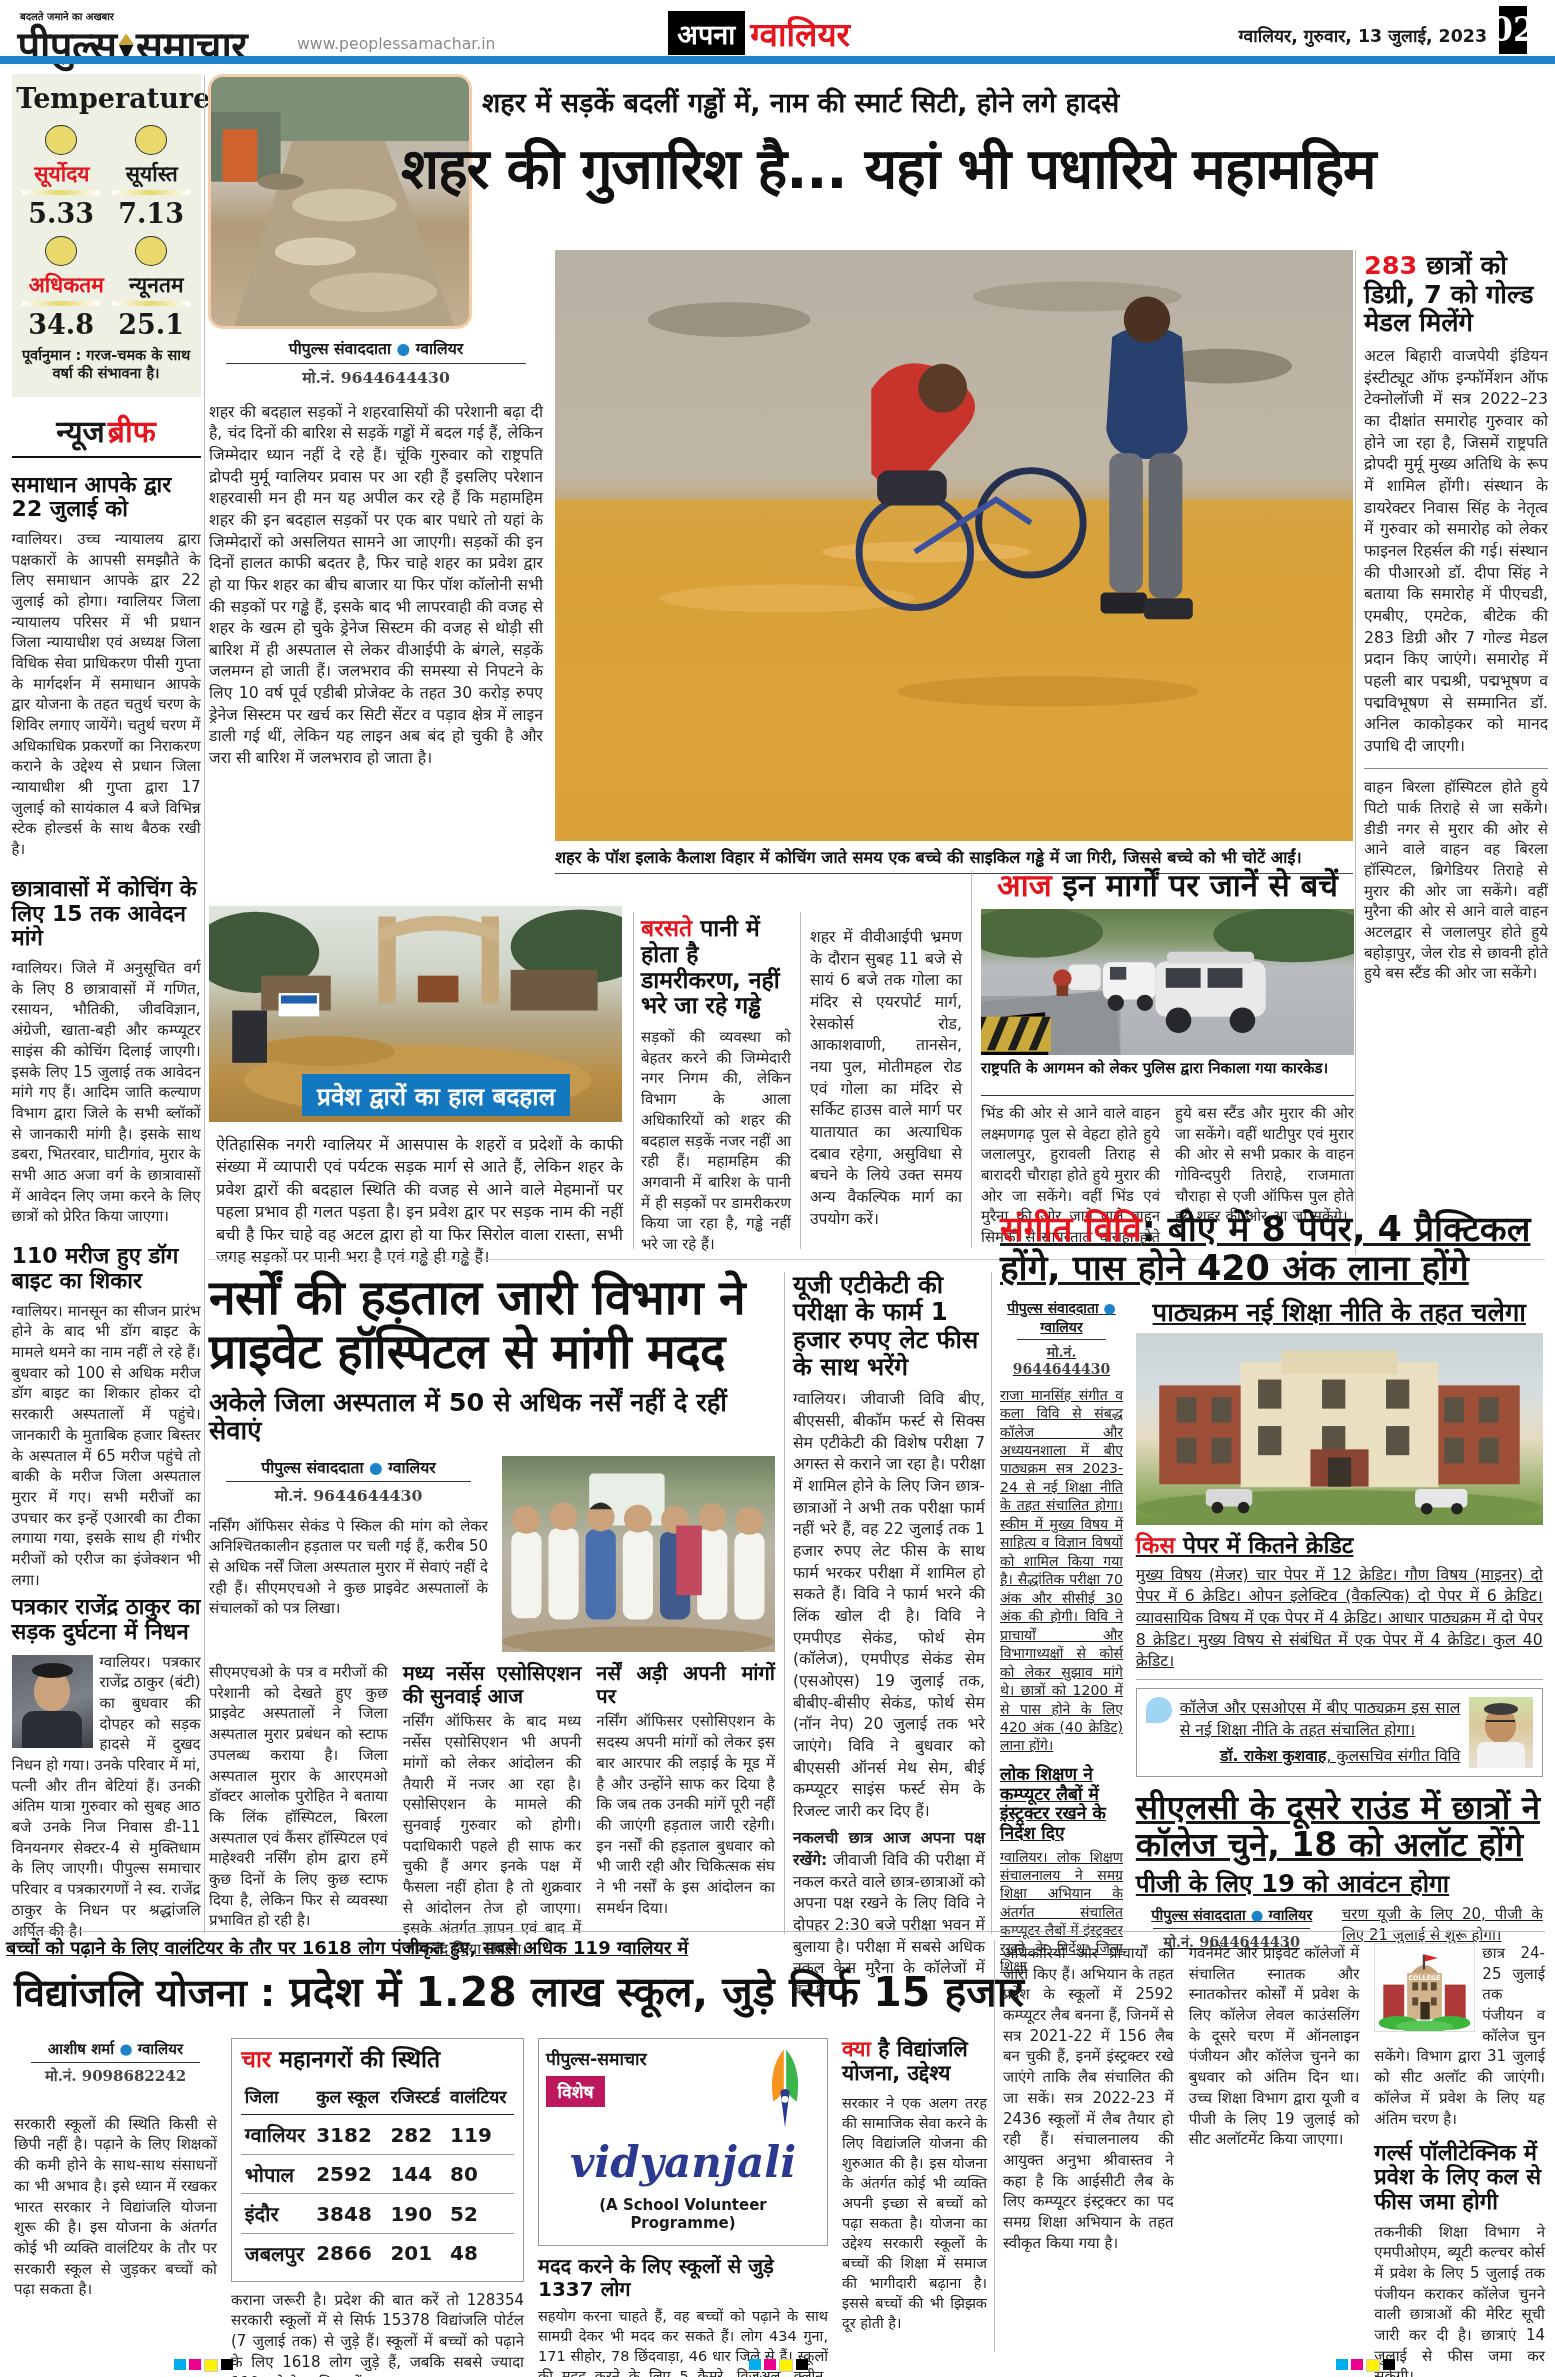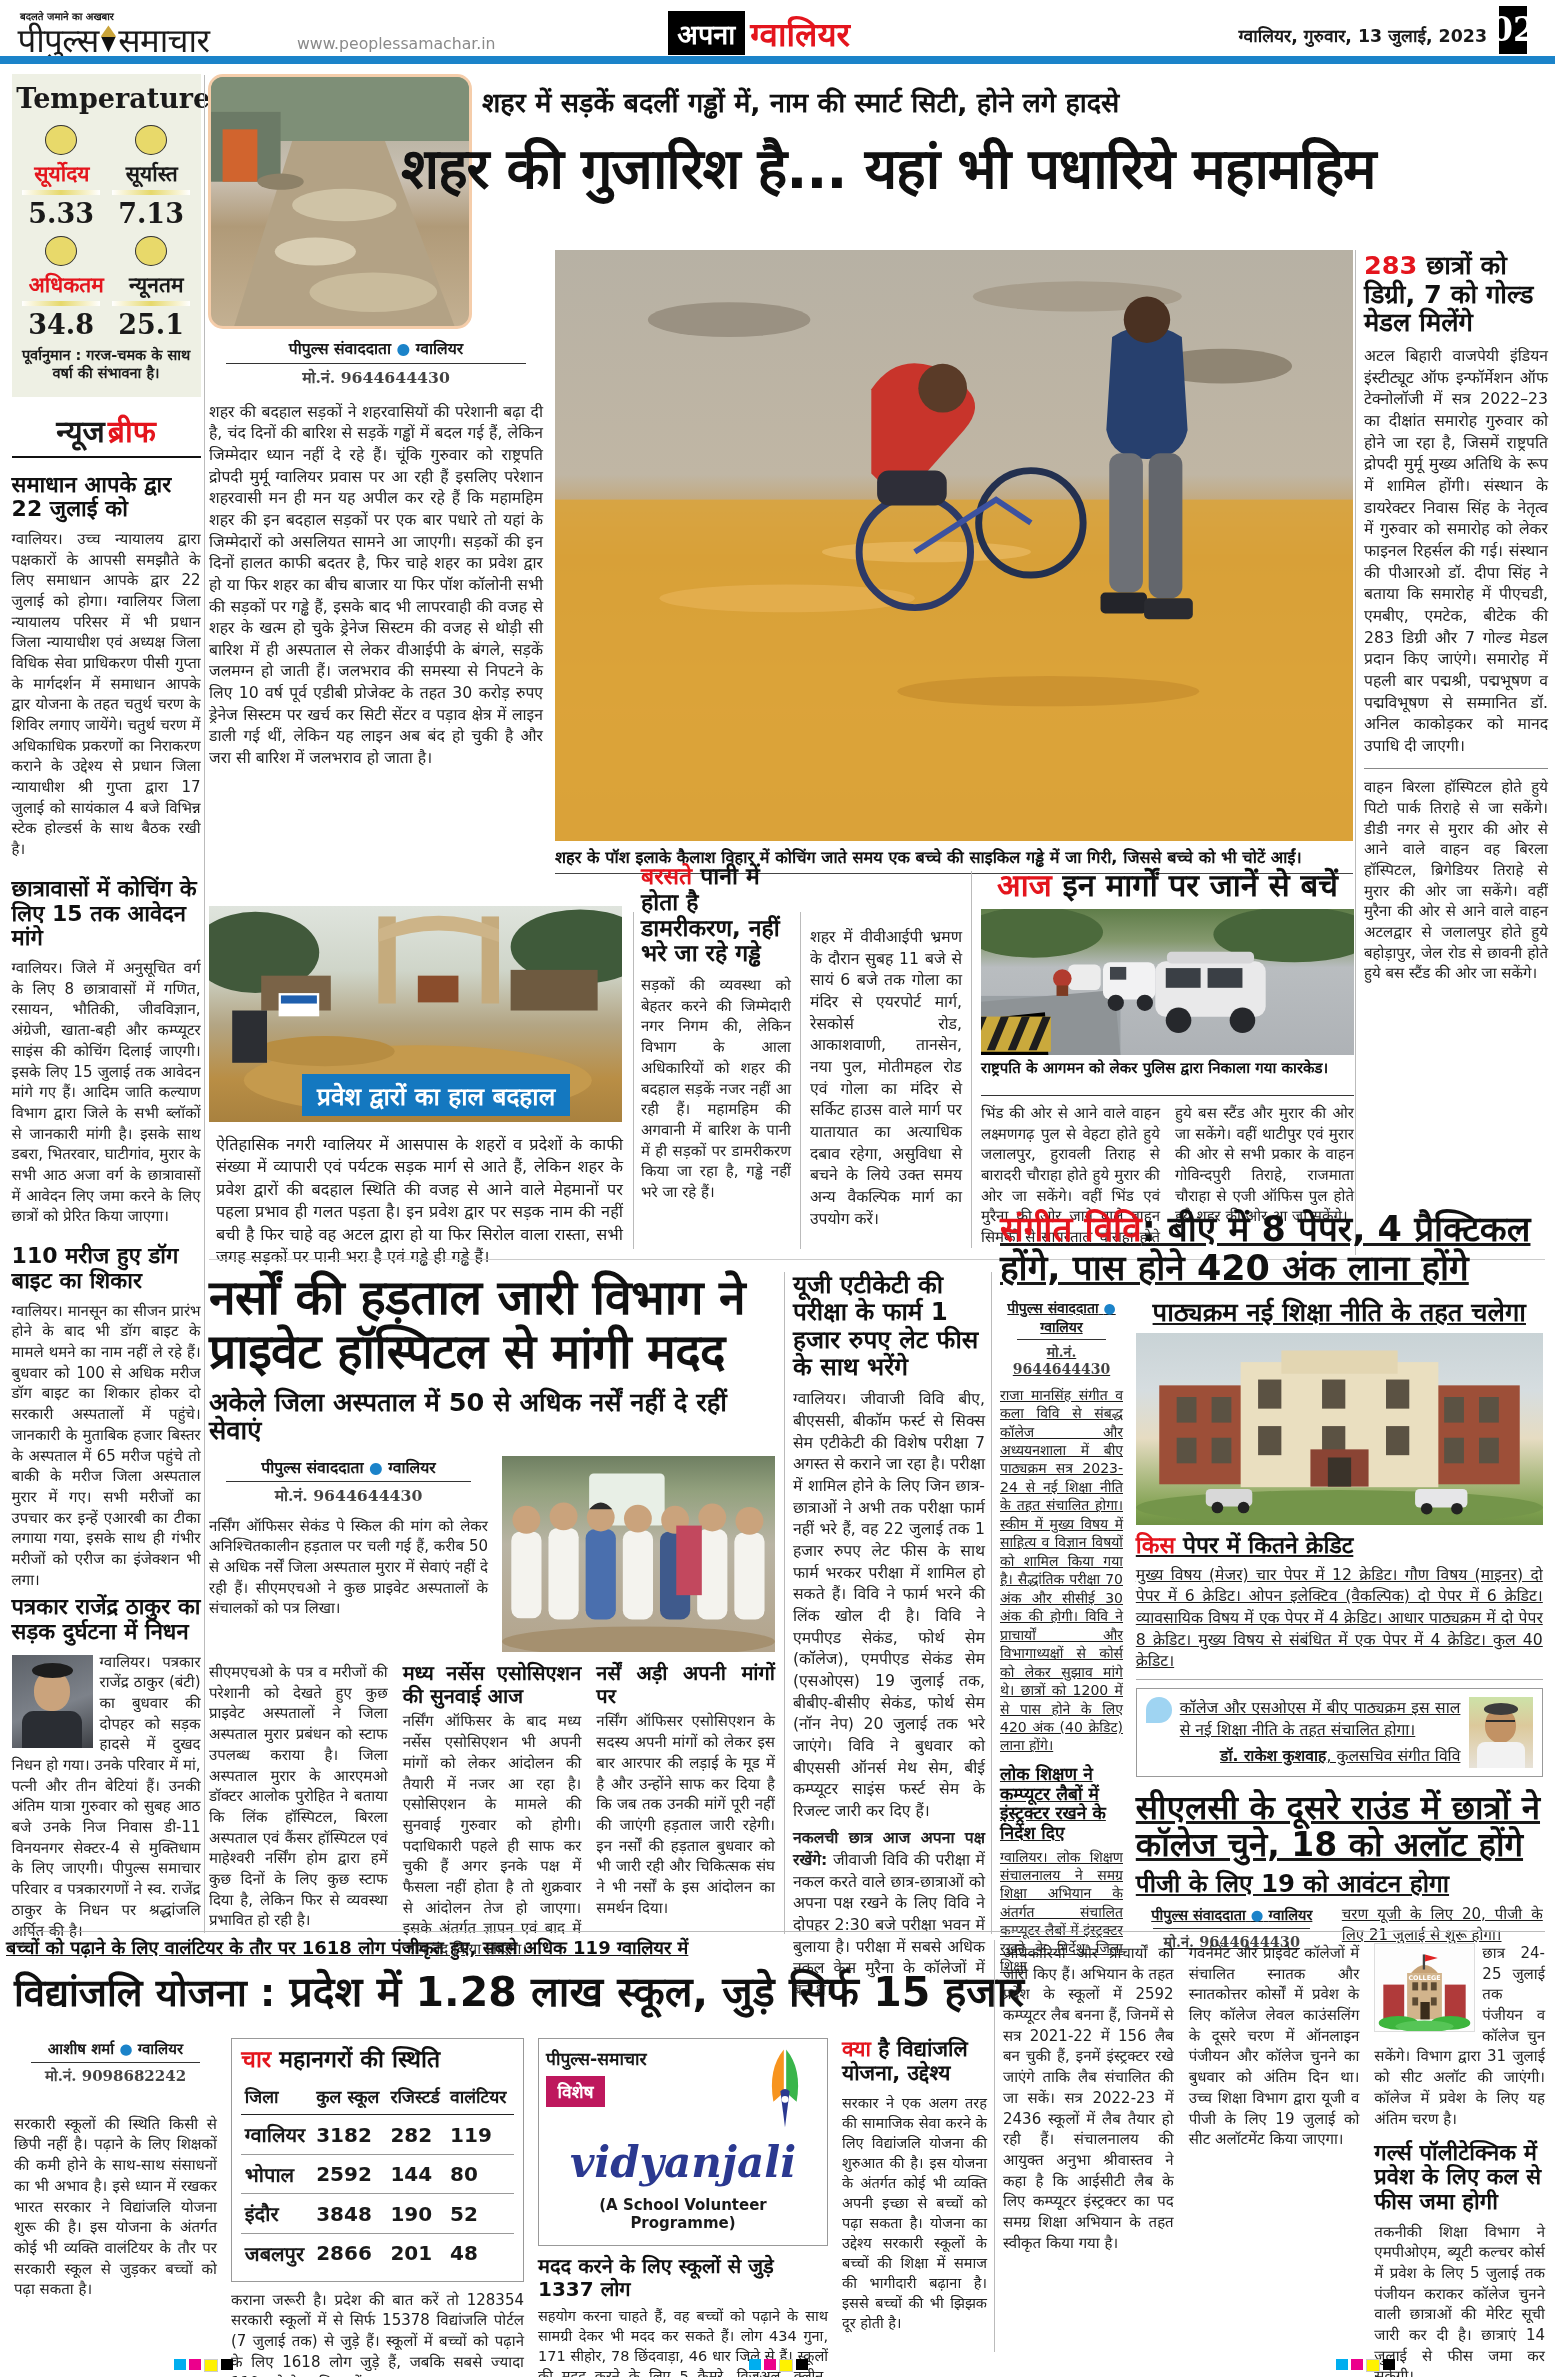--- a/index.html
+++ b/index.html
@@ -33,21 +33,21 @@
   table.vtab td,table.vtab th{padding:5.8px 3.5px;text-align:left;}
   .regrow{position:absolute;bottom:4.6px;display:flex;gap:3.5px;}
   .regsq{width:11.6px;height:11.6px;display:inline-block;}
 </style>
 </head>
 <body>
 
 <div id="page">
 
   <div class="abs" style="left:20px;top:9.3px;font-size:10px;font-weight:bold;">बदलते जमाने का अखबार</div>
-  <div class="abs" style="left:17.4px;top:17.4px;font-size:33px;font-weight:normal;letter-spacing:-0.6px;">
+  <div class="abs" style="left:17.4px;top:17.4px;font-size:40px;font-weight:bold;letter-spacing:-0.6px;">
     <span>पीपुल्स</span><span style="display:inline-block;width:15px;height:27px;margin:0 2.3px;background:linear-gradient(180deg,#caa43a 0%,#caa43a 45%,#111 45%);clip-path:polygon(50% 0,100% 40%,50% 100%,0 40%);"></span><span>समाचार</span>
   </div>
   <div class="abs" style="left:297px;top:34px;font-size:15.7px;color:#8a8a8a;">www.peoplessamachar.in</div>
   <div class="abs" style="left:668px;top:10.5px;display:flex;align-items:center;gap:5.8px;">
     <span style="background:#000;color:#fff;font-size:27px;font-weight:bold;padding:3.5px 9.3px;">अपना</span>
     <span class="red" style="font-size:33px;font-weight:bold;">ग्वालियर</span>
   </div>
   <div class="abs" style="left:1231px;top:23px;width:256px;text-align:right;font-size:17.4px;font-weight:bold;">ग्वालियर, गुरुवार, 13 जुलाई, 2023</div>
   <div class="pgbox">02</div>
   <div id="blue-bar"></div>
@@ -201,21 +201,21 @@
       <ellipse cx="200" cy="250" rx="120" ry="26" fill="#b78d42"></ellipse>
       <rect x="40" y="180" width="60" height="90" fill="#2c2e33"></rect>
       <rect x="120" y="150" width="70" height="40" fill="#ffffff"></rect>
       <rect x="124" y="154" width="62" height="14" fill="#1f5fae"></rect>
     </svg>
     <div class="bluecap" style="position:absolute;left:93px;bottom:5.8px;">प्रवेश द्वारों का हाल बदहाल</div>
   </div>
   <div class="abs body-txt" style="left:216px;top:1134px;width:407px;font-size:16.3px;font-weight:500;">ऐतिहासिक नगरी ग्वालियर में आसपास के शहरों व प्रदेशों के काफी संख्या में व्यापारी एवं पर्यटक सड़क मार्ग से आते हैं, लेकिन शहर के प्रवेश द्वारों की बदहाल स्थिति की वजह से आने वाले मेहमानों पर पहला प्रभाव ही गलत पड़ता है। इन प्रवेश द्वार पर सड़क नाम की नहीं बची है फिर चाहे वह अटल द्वारा हो या फिर सिरोल वाला रास्ता, सभी जगह सड़कों पर पानी भरा है एवं गड्ढे ही गड्ढे हैं।</div>
 
   <div class="vline" style="left:633px;top:912px;height:337px;"></div>
-  <div class="abs" style="left:641px;top:864px;width:150px;">
+  <div class="abs" style="left:641px;top:916px;width:150px;">
     <div class="hindi-hd" style="font-size:23px;">
       <span class="red">बरसते</span><span> पानी में होता है डामरीकरण, नहीं भरे जा रहे गड्ढे</span>
     </div>
     <div class="body-txt" style="margin-top:8.1px;">सड़कों की व्यवस्था को बेहतर करने की जिम्मेदारी नगर निगम की, लेकिन विभाग के आला अधिकारियों को शहर की बदहाल सड़कें नजर नहीं आ रही हैं। महामहिम की अगवानी में बारिश के पानी में ही सड़कों पर डामरीकरण किया जा रहा है, गड्ढे नहीं भरे जा रहे हैं।</div>
   </div>
 
   <div class="vline" style="left:800px;top:912px;height:337px;"></div>
   <div class="abs body-txt" style="left:810px;top:926px;width:152px;font-size:15.7px;">शहर में वीवीआईपी भ्रमण के दौरान सुबह 11 बजे से सायं 6 बजे तक गोला का मंदिर से एयरपोर्ट मार्ग, रेसकोर्स रोड, आकाशवाणी, तानसेन, नया पुल, मोतीमहल रोड एवं गोला का मंदिर से सर्किट हाउस वाले मार्ग पर यातायात का अत्याधिक दबाव रहेगा, असुविधा से बचने के लिये उक्त समय अन्य वैकल्पिक मार्ग का उपयोग करें।</div>
 
   <div class="vline" style="left:971px;top:871px;height:377px;"></div>

